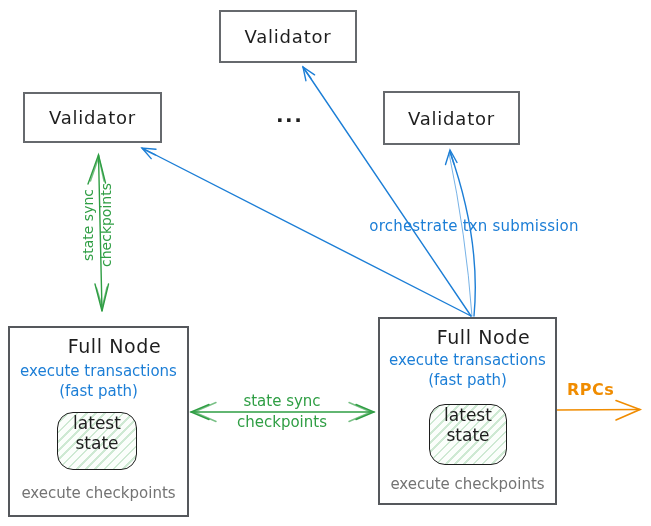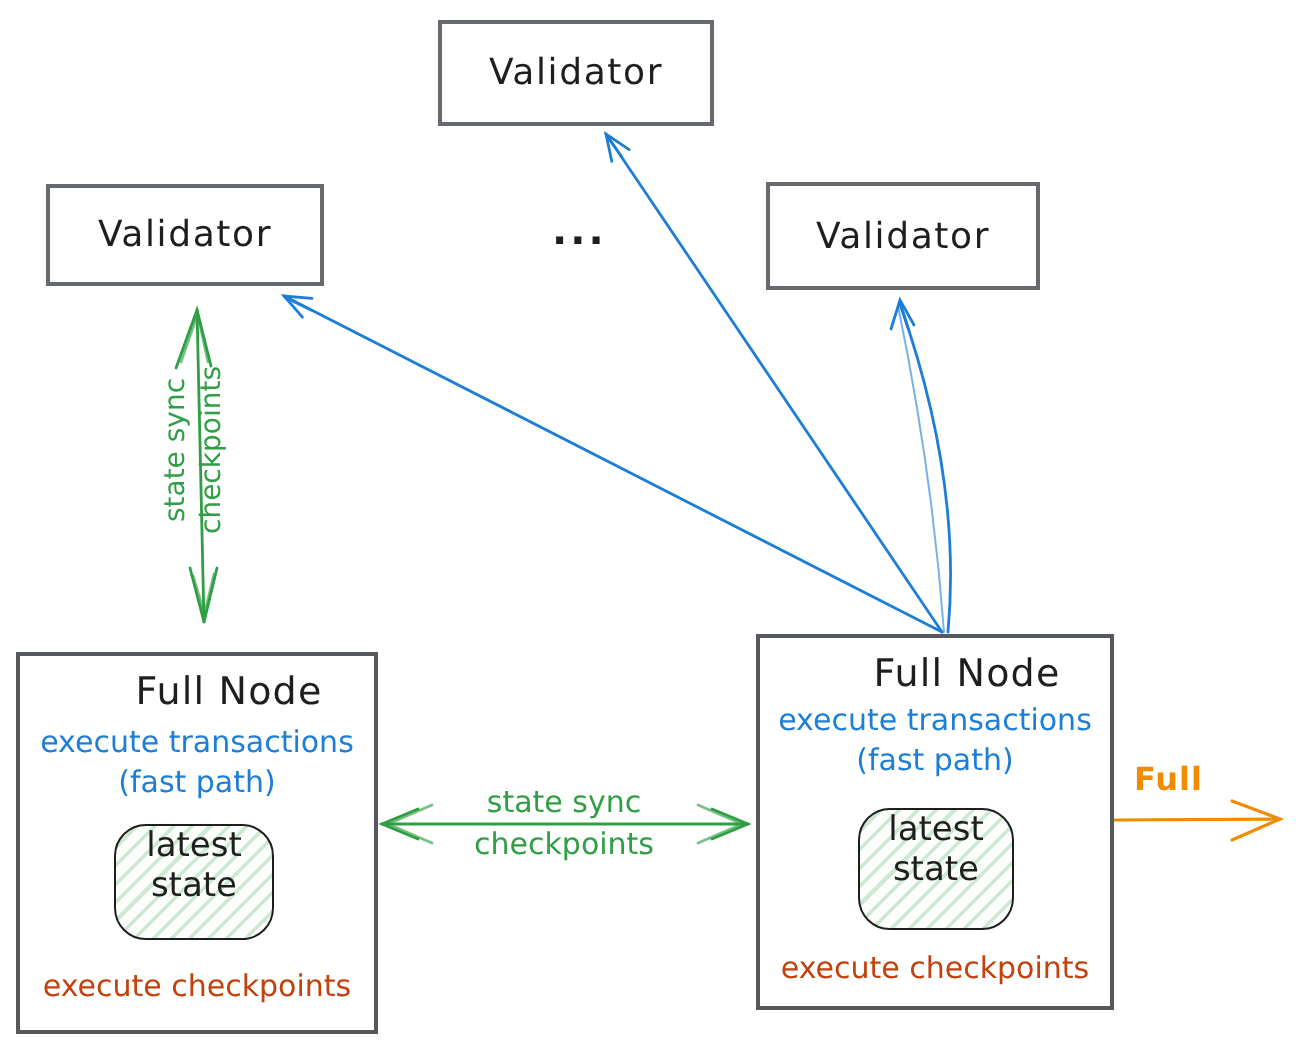--- a/index.html
+++ b/index.html
@@ -12,21 +12,21 @@
   }
   .validator {
     border:2px solid #66696d;
     display:flex; align-items:center; justify-content:center;
     font-size:18px; letter-spacing:0.8px;
   }
   .fullnode { border:2px solid #55585c; }
   .fn-label { position:absolute; left:0; width:100%; text-align:center; }
   .fn-title { top:7px; font-size:19px; letter-spacing:0.6px;margin-left:16px; }
   .fn-exec  { font-size:15px; line-height:20px; color:#1c7ed6; }
-  .fn-footer{ font-size:15px; color:#c2410c; }
+  .fn-footer{ font-size:15px; color:#737373; }
   .state-box {
     position:absolute; box-sizing:border-box;
     border:1.7px solid #1e1e1e; border-radius:16px;
     background:
       repeating-linear-gradient(135deg, rgba(47,158,68,0.22) 0 1.8px, rgba(255,255,255,0) 1.8px 6.5px),
       #fbfefb;
     display:flex; align-items:flex-start; justify-content:center;
     text-align:center; font-size:17px; line-height:20px;
   }
   .ellipsis { position:absolute; font-size:20px; font-weight:700; letter-spacing:1.5px; }
@@ -139,16 +139,17 @@
   <div class="lbl vlabel green">
     <div>state sync</div>
     <div>checkpoints</div>
   </div>
 
   <div class="lbl hlabel green">
     <div>state sync</div>
     <div>checkpoints</div>
   </div>
 
+  <div class="lbl orchestrate blue">orchestrate txn submission</div>
 
-  <div class="lbl rpcs orange">Full</div>
+  <div class="lbl rpcs orange">RPCs</div>
 
 </div>
 
 </body></html>

